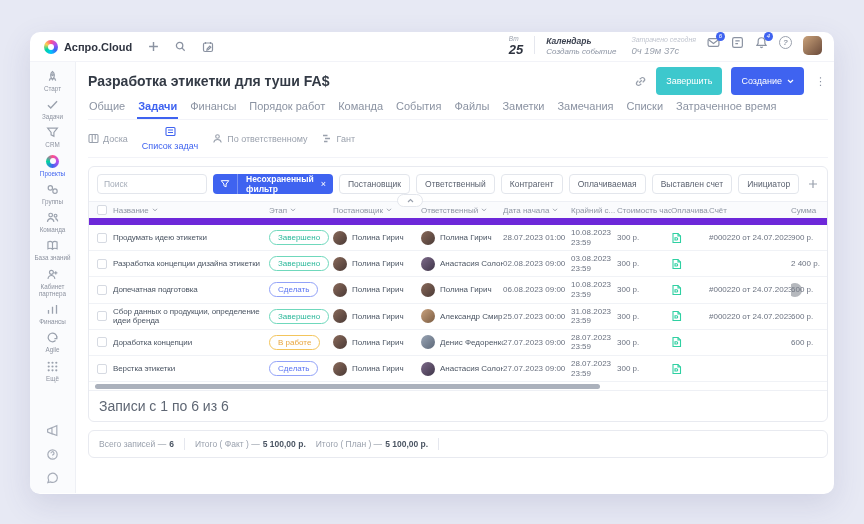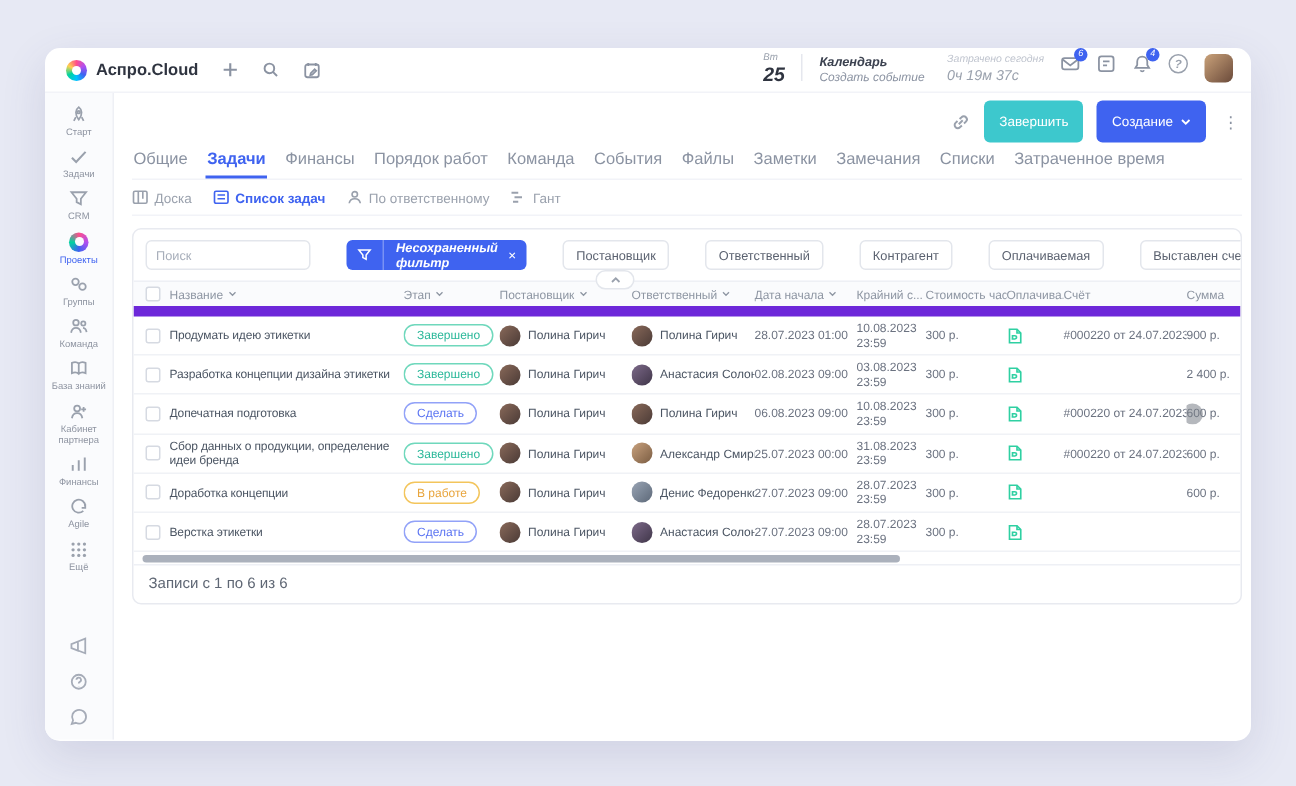--- a/index.html
+++ b/index.html
@@ -60,32 +60,32 @@
   .btn-teal { background:#3dc8cd; }
   .btn-blue { background:#3f63f0; }
   .dots { color:#8b93a2; font-size:11px; letter-spacing:0; cursor:pointer; padding:0 2px; }
 
   .tabs { display:flex; gap:11px; border-bottom:1px solid #f2f3f8; padding:3px 0 0; }
   .tab { font-size:11px; color:#8b93a2; padding:3px 1px 5px; cursor:pointer; border-bottom:2px solid transparent; white-space:nowrap; }
   .tab.active { color:#3f63f0; font-weight:700; border-bottom-color:#3f63f0; }
 
   .views { display:flex; gap:14px; align-items:center; padding:6px 0; border-bottom:1px solid #f2f3f8; }
   .view { display:flex; align-items:center; gap:4px; font-size:9px; color:#9aa1ad; cursor:pointer; }
-  .view.active { color:#3f63f0; font-weight:700; }
+  .view.active { color:#3f63f0; font-weight:400;flex-direction:column; }
 
   
   .panel { margin-top:8px; border:1px solid #e8eaf0; border-radius:6px; position:relative; overflow:hidden; }
-  .filter-row { display:flex; align-items:center; gap:24px; padding:7px 8px; }
+  .filter-row { display:flex; align-items:center; gap:6px; padding:7px 8px; }
   .search { width:110px; height:20px; border:1px solid #e3e6ec; border-radius:4px; font-size:8.5px;
             font-family:inherit; padding:0 6px; color:#3c4250; outline:none; }
   .search::placeholder { color:#a7aeba; }
   .filter-pill { display:flex; align-items:center; height:20px; background:#3f63f0; border-radius:4px;
                  color:#fff; font-size:8.5px; cursor:pointer; }
   .filter-pill .fseg { padding:0 7px; height:100%; display:flex; align-items:center; border-right:1px solid rgba(255,255,255,.3); }
-  .filter-pill .flabel { padding:0 6px 0 8px; font-weight:700;font-style:italic; }
+  .filter-pill .flabel { padding:0 6px 0 8px; font-weight:700; }
   .filter-pill .fx { padding:0 7px 0 1px; font-size:9px; }
   .chip { height:20px; display:flex; align-items:center; border:1px solid #e3e6ec; border-radius:4px;
           background:#fff; color:#5b6270; font-size:8.5px; padding:0 8px; cursor:pointer; white-space:nowrap; }
   .mini-ic { color:#9aa1ad; cursor:pointer; margin-left:3px; }
 
   .grid { display:grid; grid-template-columns:24px 156px 64px 88px 82px 68px 46px 54px 38px 82px 70px; align-items:center; }
   .thead { background:#fafbfd; border-top:1px solid #eef0f5; border-bottom:7px solid #6d28d9; height:24px;
            font-size:8px; color:#8e96a3; }
   .th { display:flex; align-items:center; gap:3px; overflow:hidden; white-space:nowrap; cursor:pointer; }
   .trow { border-bottom:1px solid #f0f2f6; min-height:23px; font-size:8px; color:#6b7280; }
@@ -107,21 +107,21 @@
   .nowrap { white-space:nowrap; }
   .paid-ic { color:#2fd0a2; }
   .sum-cell { position:relative; }
   .cursor-dot { position:absolute; left:-3px; top:50%; margin-top:-7px; width:14px; height:14px; border-radius:50%;
                 background:rgba(120,125,135,.55); }
   .collapse-pill { position:absolute; top:27px; left:308px; width:26px; height:13px; background:#fff;
                    border:1px solid #e3e6ec; border-radius:7px; display:flex; align-items:center; justify-content:center;
                    color:#9aa1ad; cursor:pointer; z-index:2; }
   .hscroll { position:relative; height:9px; border-bottom:1px solid #eef0f5; }
   .hthumb { position:absolute; left:6px; top:2px; width:505px; height:5px; border-radius:3px; background:#abb1bc; cursor:grab; }
-  .tfooter { padding:7px 10px; font-size:10px; color:#5f6774; }
+  .tfooter { padding:7px 10px; font-size:14px; color:#5f6774; }
 
   .summary { margin-top:8px; border:1px solid #e8eaf0; border-radius:6px; padding:7px 10px; display:flex;
              align-items:center; gap:10px; font-size:8.5px; color:#9aa1ad; }
   .summary b { color:#4b5563; margin-left:3px; }
   .summary .vsep { height:12px; }
 </style>
 </head>
 <body>
 
 <div class="window">
@@ -282,20 +282,21 @@
           </svg>
         <svg width="13" height="13" viewBox="0 0 12 12" fill="none" stroke="currentColor" stroke-width="1.1">
             <path d="M10.5 5.5a4.3 4.3 0 01-6.3 3.6L1.7 9.8l.8-2.2A4.3 4.3 0 1110.5 5.5z"></path>
           </svg>
       </div>
     </nav>
 
     <main class="main">
 
       <div class="title-row">
+        <h1 class="page-title">Разработка этикетки для туши FA$</h1>
         <div class="actions">
           <span class="link-ic">
             <svg width="13" height="13" viewBox="0 0 12 12" fill="none" stroke="currentColor" stroke-width="1.2">
                 <path d="M4.8 7.2l2.4-2.4"></path>
                 <path d="M4 5.2L2.8 6.4a1.9 1.9 0 002.7 2.7L6.7 8"></path>
                 <path d="M8 6.8l1.2-1.2a1.9 1.9 0 00-2.7-2.7L5.3 4"></path>
               </svg>
             </span>
           <button class="btn btn-teal">Завершить</button>
           <button class="btn btn-blue">
@@ -593,16 +594,23 @@
           <span class="cell nowrap"></span>
           <span class="cell sum-cell nowrap"></span>
         </div>
 
         <div class="hscroll">
           <div class="hthumb"></div>
         </div>
         <div class="tfooter">Записи с 1 по 6 из 6</div>
       </section>
 
+      <section class="summary">
+        <span><span>Всего записей —</span><b>6</b></span>
+        <span class="vsep"></span>
+        <span><span>Итого ( Факт ) —</span><b>5 100,00 р.</b></span>
+        <span><span>Итого ( План ) —</span><b>5 100,00 р.</b></span>
+        <span class="vsep"></span>
+      </section>
 
     </main>
   </div>
 </div>
 
 </body></html>

